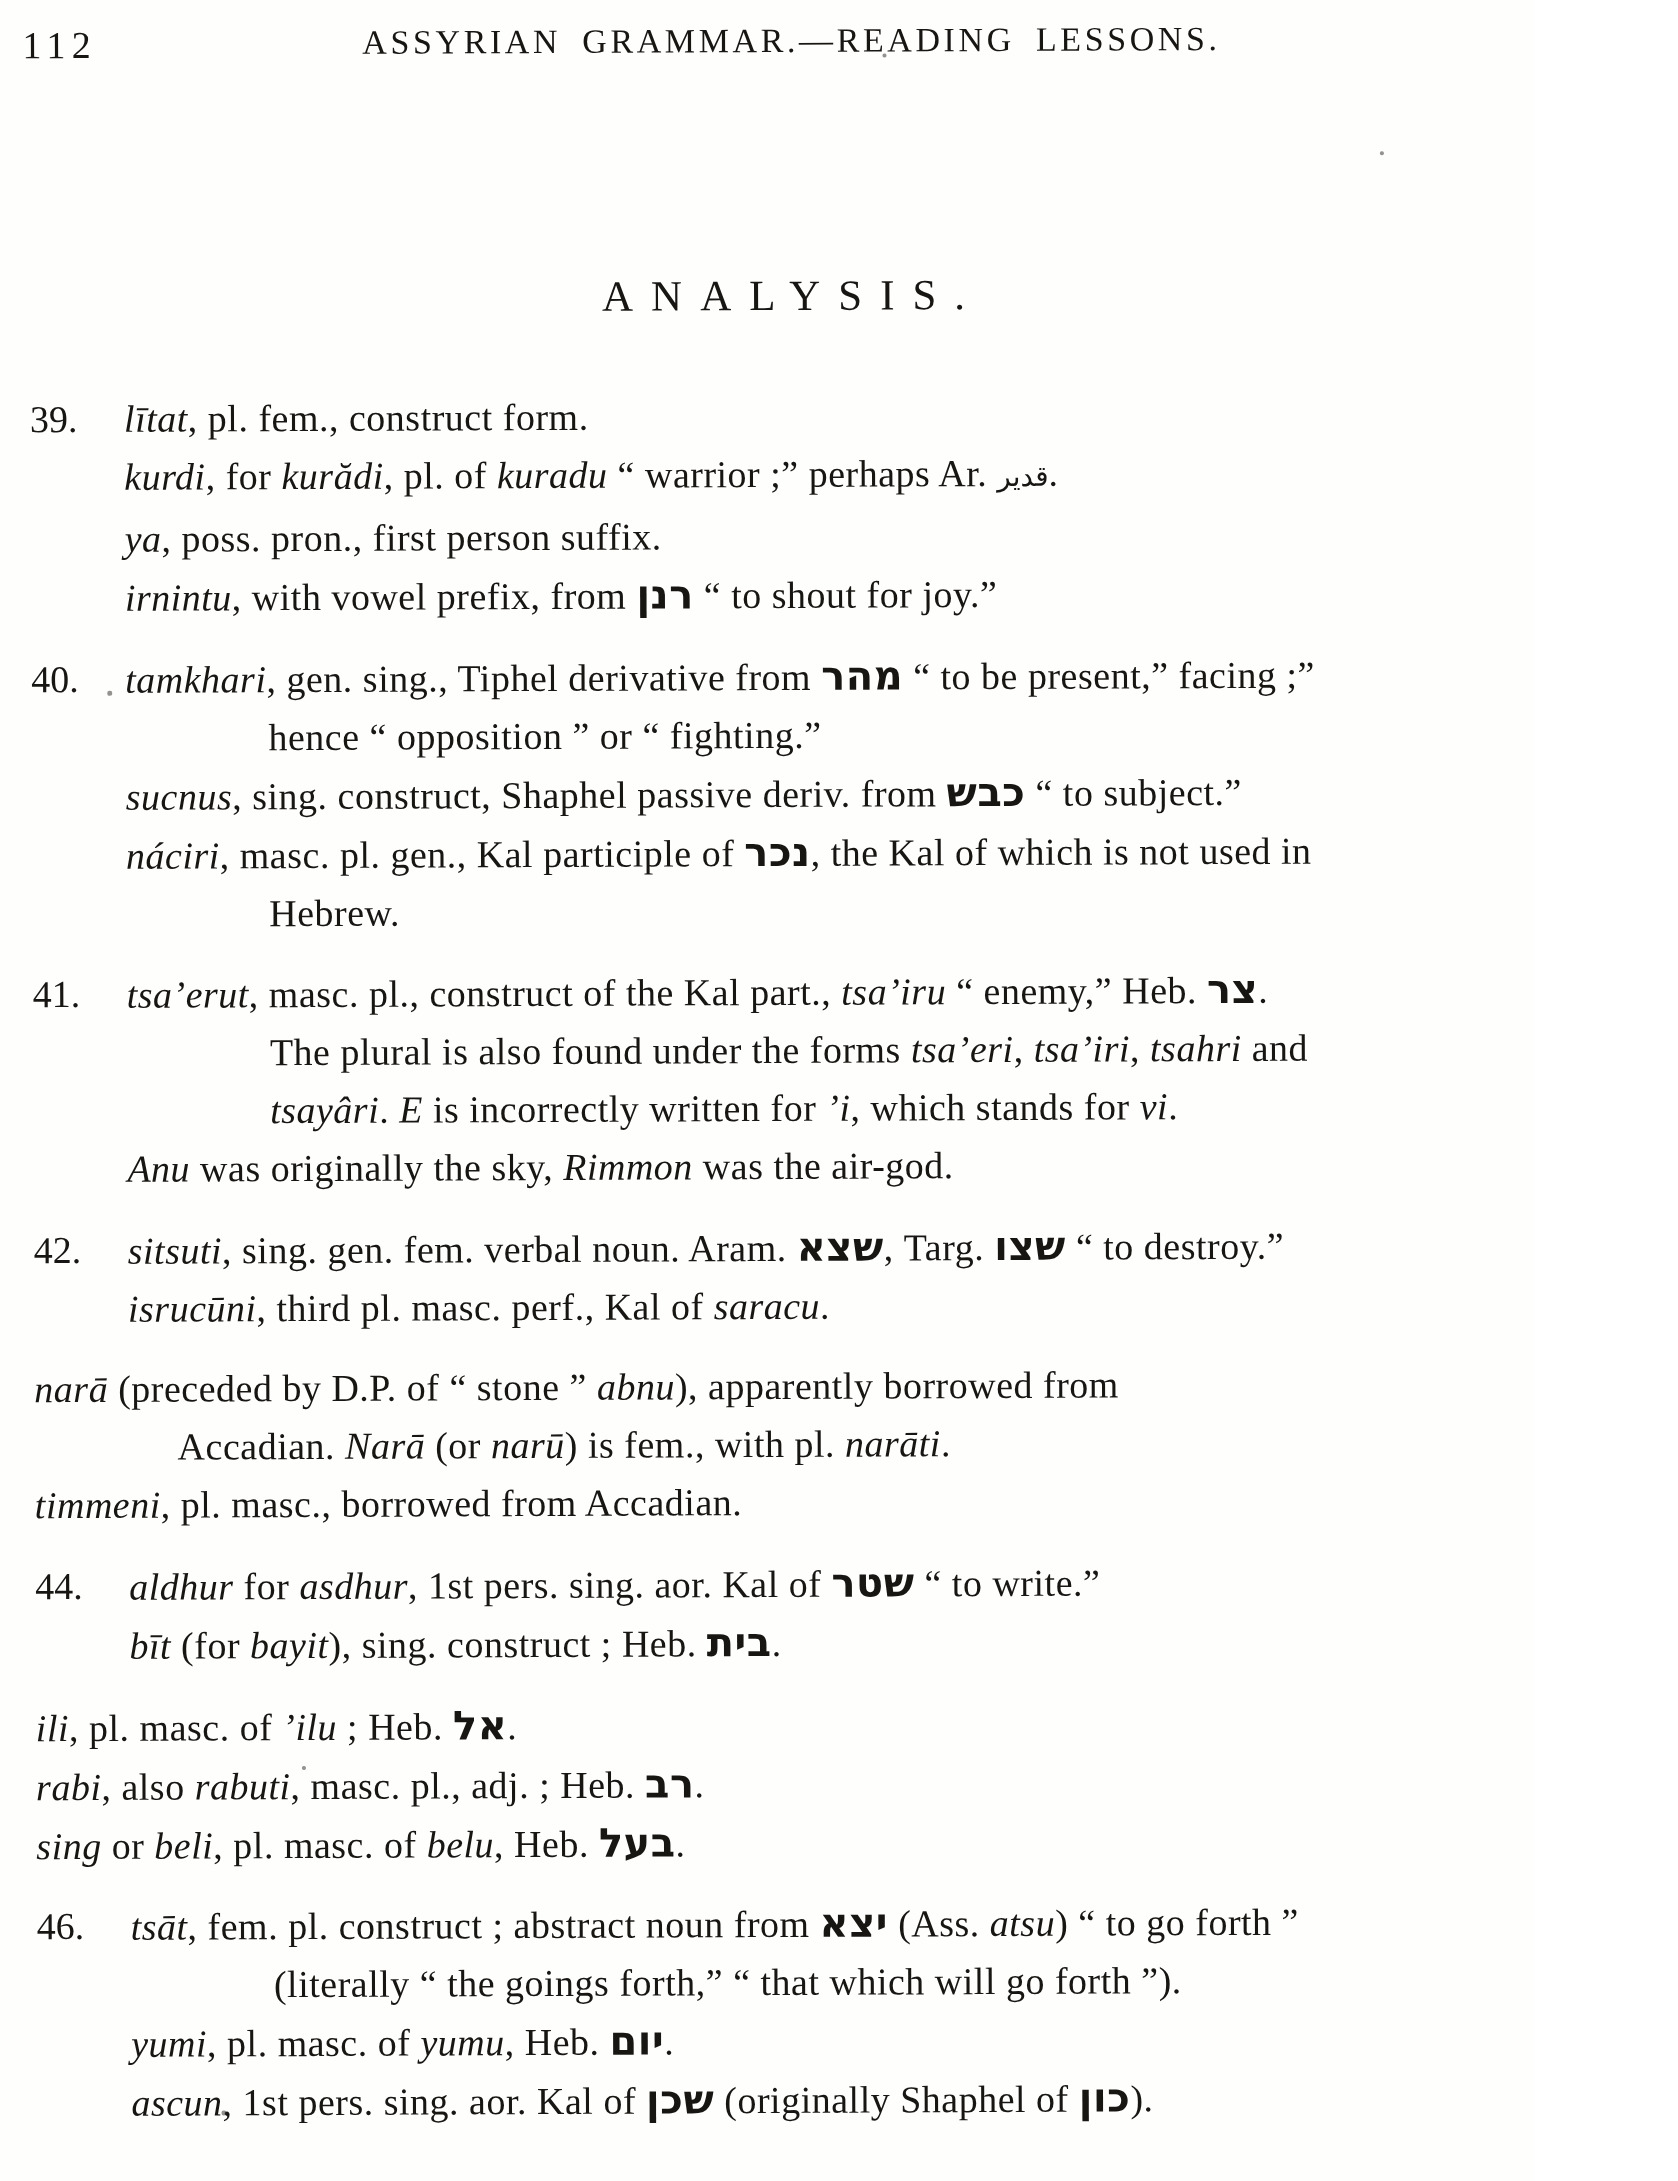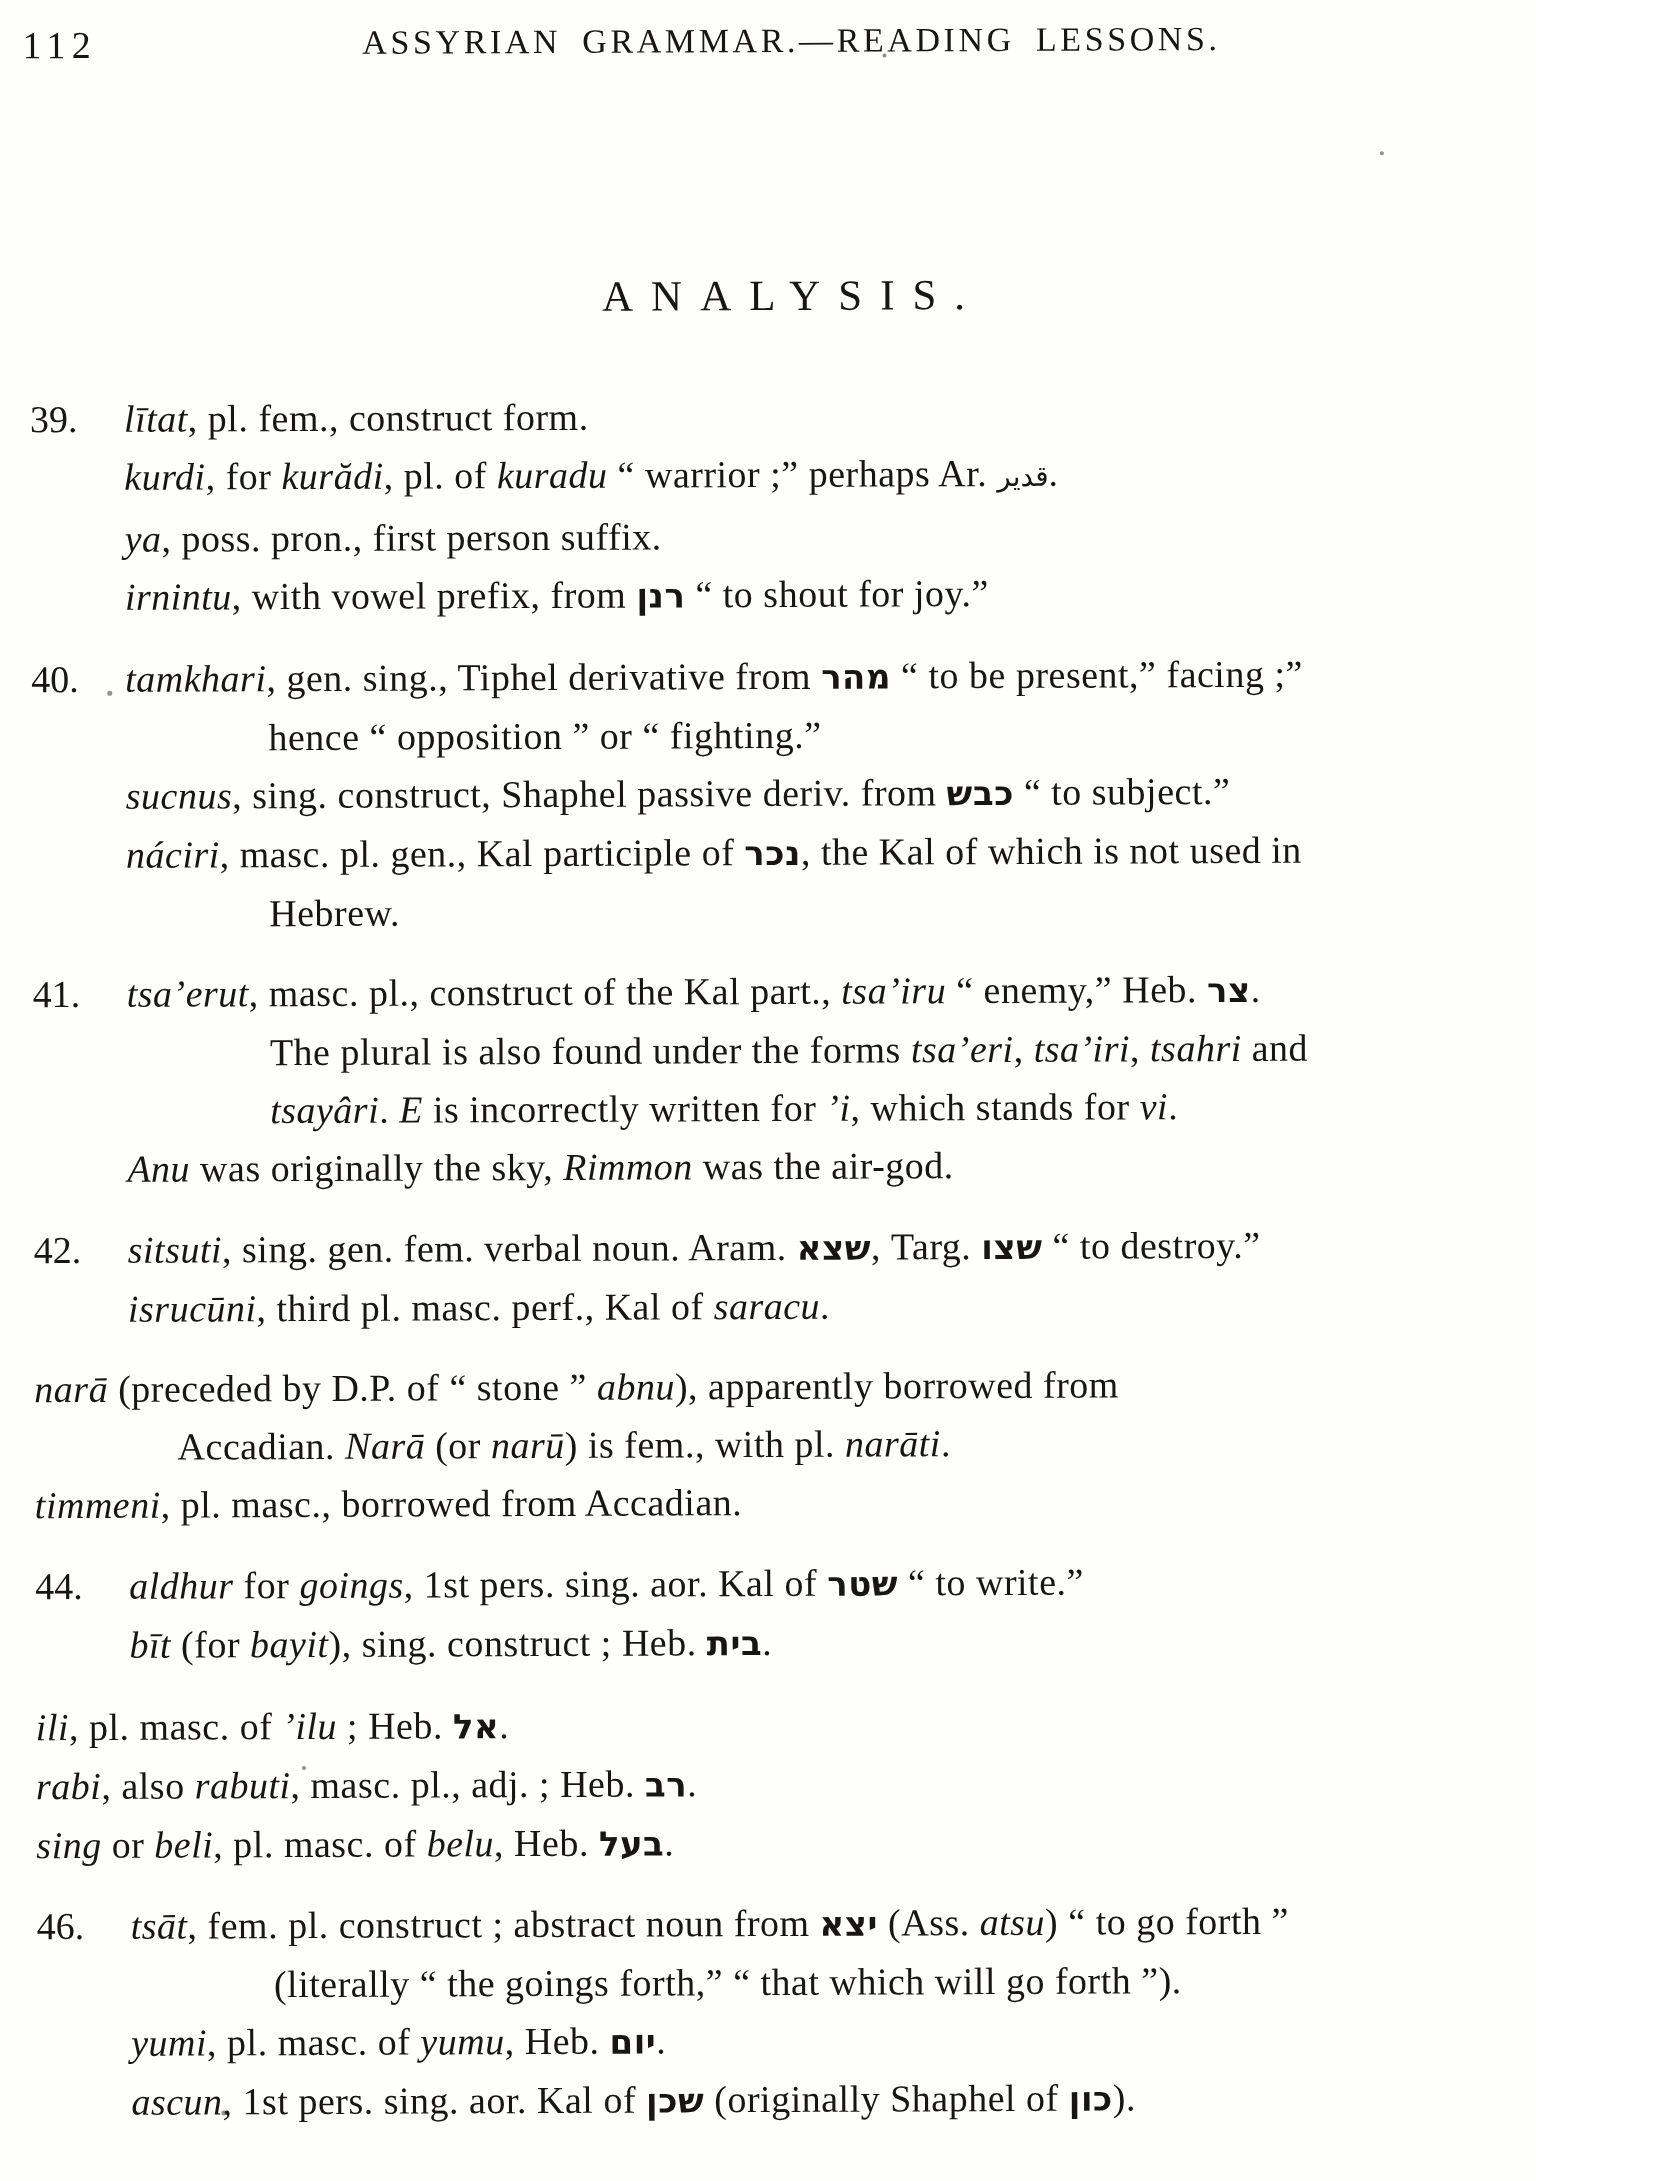--- a/index.html
+++ b/index.html
@@ -54,21 +54,21 @@
     font-size:38px;line-height:58px;
     white-space:nowrap;
     letter-spacing:0.5px;
   }
   .line.ind{padding-left:143px;}
   .s-n{}
   .s-i{font-style:italic;}
   .s-heb{
     font-family:"DejaVu Sans", sans-serif;
     font-weight:bold;
-    font-size:34px;
+    font-size:40px;
   }
   .s-ar{
     font-family:"DejaVu Sans", sans-serif;
     font-size:28px;
   }
   
   .speck{position:absolute;background:#3a3834;border-radius:50%;opacity:.55;}
 </style>
 </head>
 <body>
@@ -121,21 +121,21 @@
         <div class="entry">
           <div class="ebody">
             <div class="line"><span class="s-i">narā</span><span class="s-n">  (preceded  by  D.P.  of  “ stone ”  </span><span class="s-i">abnu</span><span class="s-n">),  apparently  borrowed  from</span></div>
             <div class="line ind"><span class="s-n">Accadian.   </span><span class="s-i">Narā</span><span class="s-n"> (or </span><span class="s-i">narū</span><span class="s-n">) is fem., with pl. </span><span class="s-i">narāti</span><span class="s-n">.</span></div>
             <div class="line"><span class="s-i">timmeni</span><span class="s-n">, pl. masc., borrowed from Accadian.</span></div>
           </div>
         </div>
         <div class="entry">
           <div class="num">44.</div>
           <div class="ebody">
-            <div class="line"><span class="s-i">aldhur</span><span class="s-n"> for </span><span class="s-i">goings</span><span class="s-n">, 1st pers. sing. aor. Kal of </span><span class="s-heb">שטר</span><span class="s-n"> “ to write.”</span></div>
+            <div class="line"><span class="s-i">aldhur</span><span class="s-n"> for </span><span class="s-i">asdhur</span><span class="s-n">, 1st pers. sing. aor. Kal of </span><span class="s-heb">שטר</span><span class="s-n"> “ to write.”</span></div>
             <div class="line"><span class="s-i">bīt</span><span class="s-n"> (for </span><span class="s-i">bayit</span><span class="s-n">), sing. construct ;  Heb. </span><span class="s-heb">בית</span><span class="s-n">.</span></div>
           </div>
         </div>
         <div class="entry">
           <div class="ebody">
             <div class="line"><span class="s-i">ili</span><span class="s-n">, pl. masc. of </span><span class="s-i">’ilu</span><span class="s-n"> ;  Heb. </span><span class="s-heb">אל</span><span class="s-n">.</span></div>
             <div class="line"><span class="s-i">rabi</span><span class="s-n">, also </span><span class="s-i">rabuti</span><span class="s-n">, masc. pl., adj. ;  Heb. </span><span class="s-heb">רב</span><span class="s-n">.</span></div>
             <div class="line"><span class="s-i">sing</span><span class="s-n"> or </span><span class="s-i">beli</span><span class="s-n">, pl. masc. of </span><span class="s-i">belu</span><span class="s-n">,  Heb. </span><span class="s-heb">בעל</span><span class="s-n">.</span></div>
           </div>
         </div>

